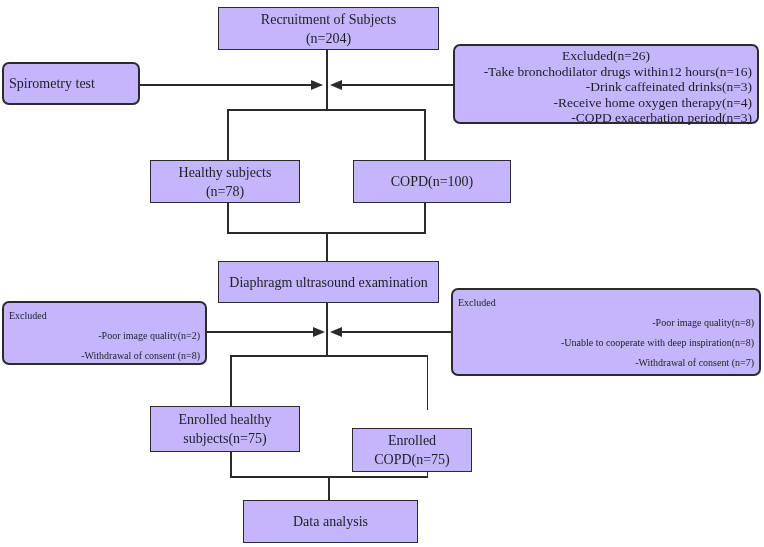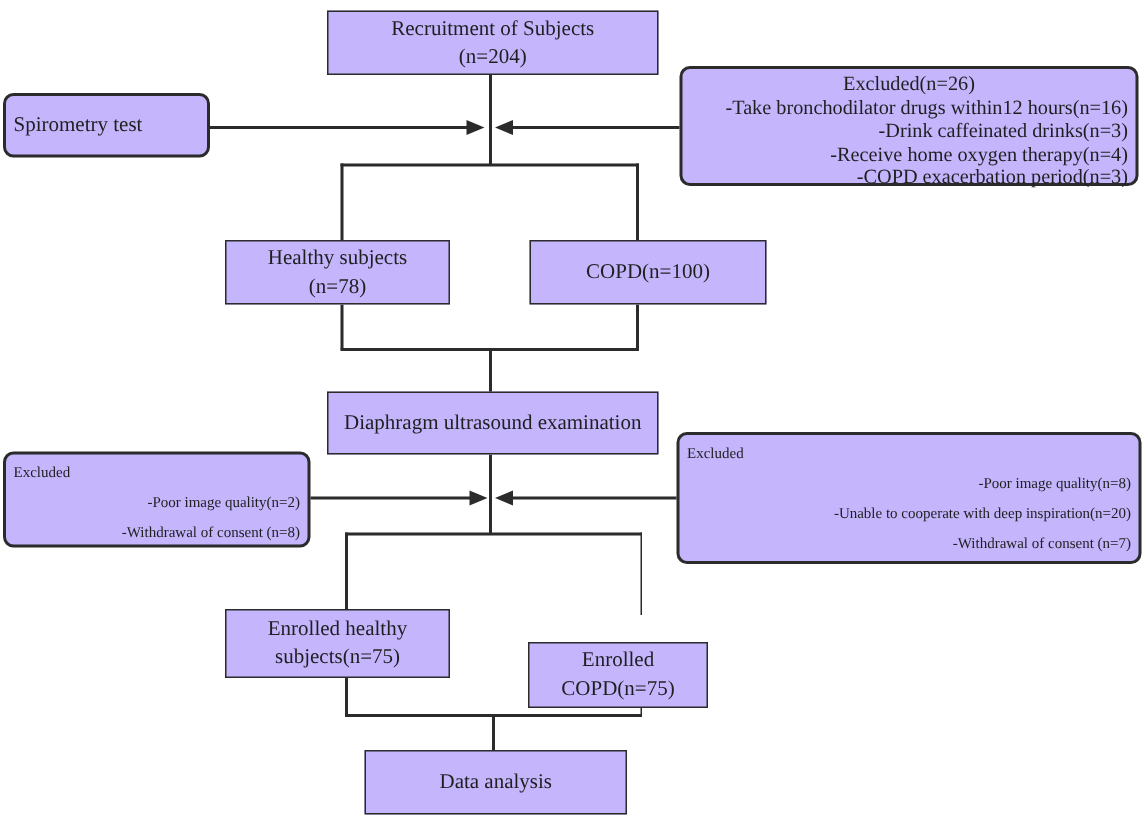--- a/index.html
+++ b/index.html
@@ -102,21 +102,21 @@
 
   <div class="box round listbox loose" style="left:2px;top:301px;width:205px;height:64px">
     <div class="ttl-left">Excluded</div>
     <div class="item">-Poor image quality(n=2)</div>
     <div class="item">-Withdrawal of consent (n=8)</div>
   </div>
 
   <div class="box round listbox loose" style="left:451px;top:288px;width:310px;height:88px">
     <div class="ttl-left">Excluded</div>
     <div class="item">-Poor image quality(n=8)</div>
-    <div class="item">-Unable to cooperate with deep inspiration(n=20)</div>
+    <div class="item">-Unable to cooperate with deep inspiration(n=8)</div>
     <div class="item">-Withdrawal of consent (n=7)</div>
   </div>
 
   <div class="box center" style="left:150px;top:406px;width:150px;height:46px">
     <span>Enrolled healthy
 subjects(n=75)</span>
   </div>
 
   <div class="box center" style="left:352px;top:428px;width:120px;height:44px">
     <span>Enrolled COPD(n=75)</span>

